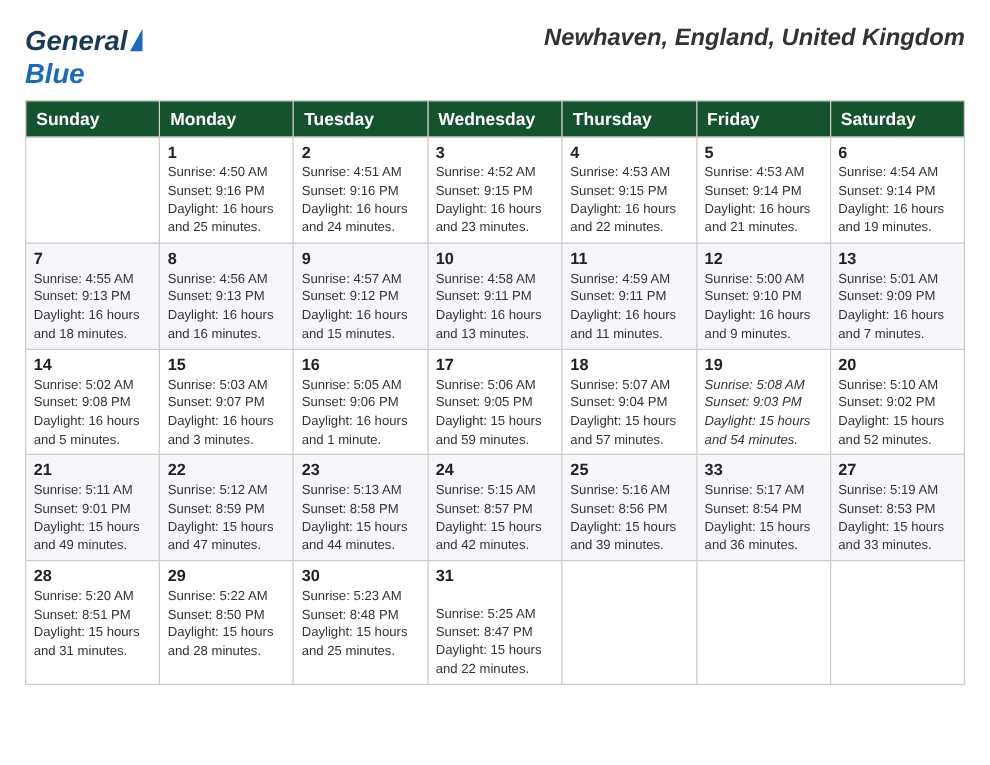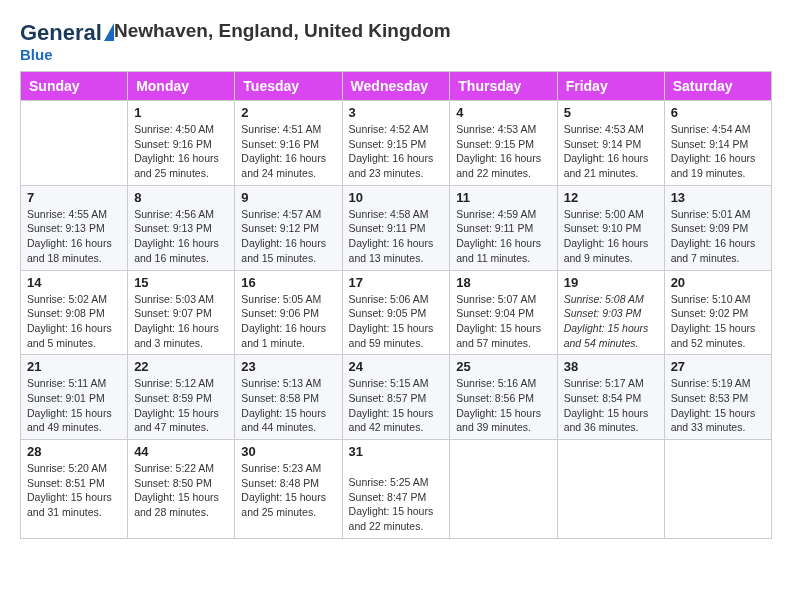--- a/index.html
+++ b/index.html
@@ -5,23 +5,24 @@
     * { box-sizing: border-box; margin: 0; padding: 0; }
     body {
       font-family: Arial, sans-serif;
       background: #fff;
       width: 792px;
       min-height: 612px;
       padding: 20px;
     }
     .header-top {
       display: flex;
-      justify-content: flex-start;
+      justify-content: space-between;
       align-items: flex-start;
       margin-bottom: 4px;
+      font-style: italic;
     }
     .logo {
       display: flex;
       flex-direction: column;
       align-items: flex-start;
     }
     .logo-text {
       display: flex;
       align-items: center;
       font-size: 22px;
@@ -49,21 +50,21 @@
       font-size: 19px;
       color: #333;
       font-weight: bold;
     }
     .calendar {
       width: 100%;
       border-collapse: collapse;
       margin-top: 8px;
     }
     .calendar th {
-      background: #d946ef;
+      background: #14532d;
       color: #fff;
       text-align: left;
       padding: 6px 8px;
       font-size: 14px;
       border: 1px solid #ccc;
     }
     .calendar td {
       vertical-align: top;
       border: 1px solid #ccc;
       padding: 4px 6px;
@@ -90,21 +91,21 @@
   </style>
 </head>
 <body>
 
 <div class="header-top">
   <div class="logo">
     <div class="logo-text">
       <span class="logo-general">General</span>
       <div class="logo-triangle"></div>
     </div>
-    <span class="logo-blue" style="font-size:15px;font-weight:bold;">Blue</span>
+    <span class="logo-blue" style="font-size:22px;font-weight:bold;">Blue</span>
   </div>
   <div class="title-area">
     <div class="location">Newhaven, England, United Kingdom</div>
   </div>
 </div>
 
 <table class="calendar">
   <thead>
     <tr>
     <th>Sunday</th>
@@ -294,21 +295,21 @@
 and 42 minutes.</div>
         </td>
         <td>
           <span class="day-num">25</span>
           <div class="day-info" style="white-space: pre-line;">Sunrise: 5:16 AM
 Sunset: 8:56 PM
 Daylight: 15 hours
 and 39 minutes.</div>
         </td>
         <td>
-          <span class="day-num">38</span>
+          <span class="day-num">33</span>
           <div class="day-info" style="white-space: pre-line;">Sunrise: 5:17 AM
 Sunset: 8:54 PM
 Daylight: 15 hours
 and 36 minutes.</div>
         </td>
         <td>
           <span class="day-num">27</span>
           <div class="day-info" style="white-space: pre-line;">Sunrise: 5:19 AM
 Sunset: 8:53 PM
 Daylight: 15 hours
@@ -317,21 +318,21 @@
       </tr>
       <tr>
         <td>
           <span class="day-num">28</span>
           <div class="day-info" style="white-space: pre-line;">Sunrise: 5:20 AM
 Sunset: 8:51 PM
 Daylight: 15 hours
 and 31 minutes.</div>
         </td>
         <td>
-          <span class="day-num">44</span>
+          <span class="day-num">29</span>
           <div class="day-info" style="white-space: pre-line;">Sunrise: 5:22 AM
 Sunset: 8:50 PM
 Daylight: 15 hours
 and 28 minutes.</div>
         </td>
         <td>
           <span class="day-num">30</span>
           <div class="day-info" style="white-space: pre-line;">Sunrise: 5:23 AM
 Sunset: 8:48 PM
 Daylight: 15 hours

